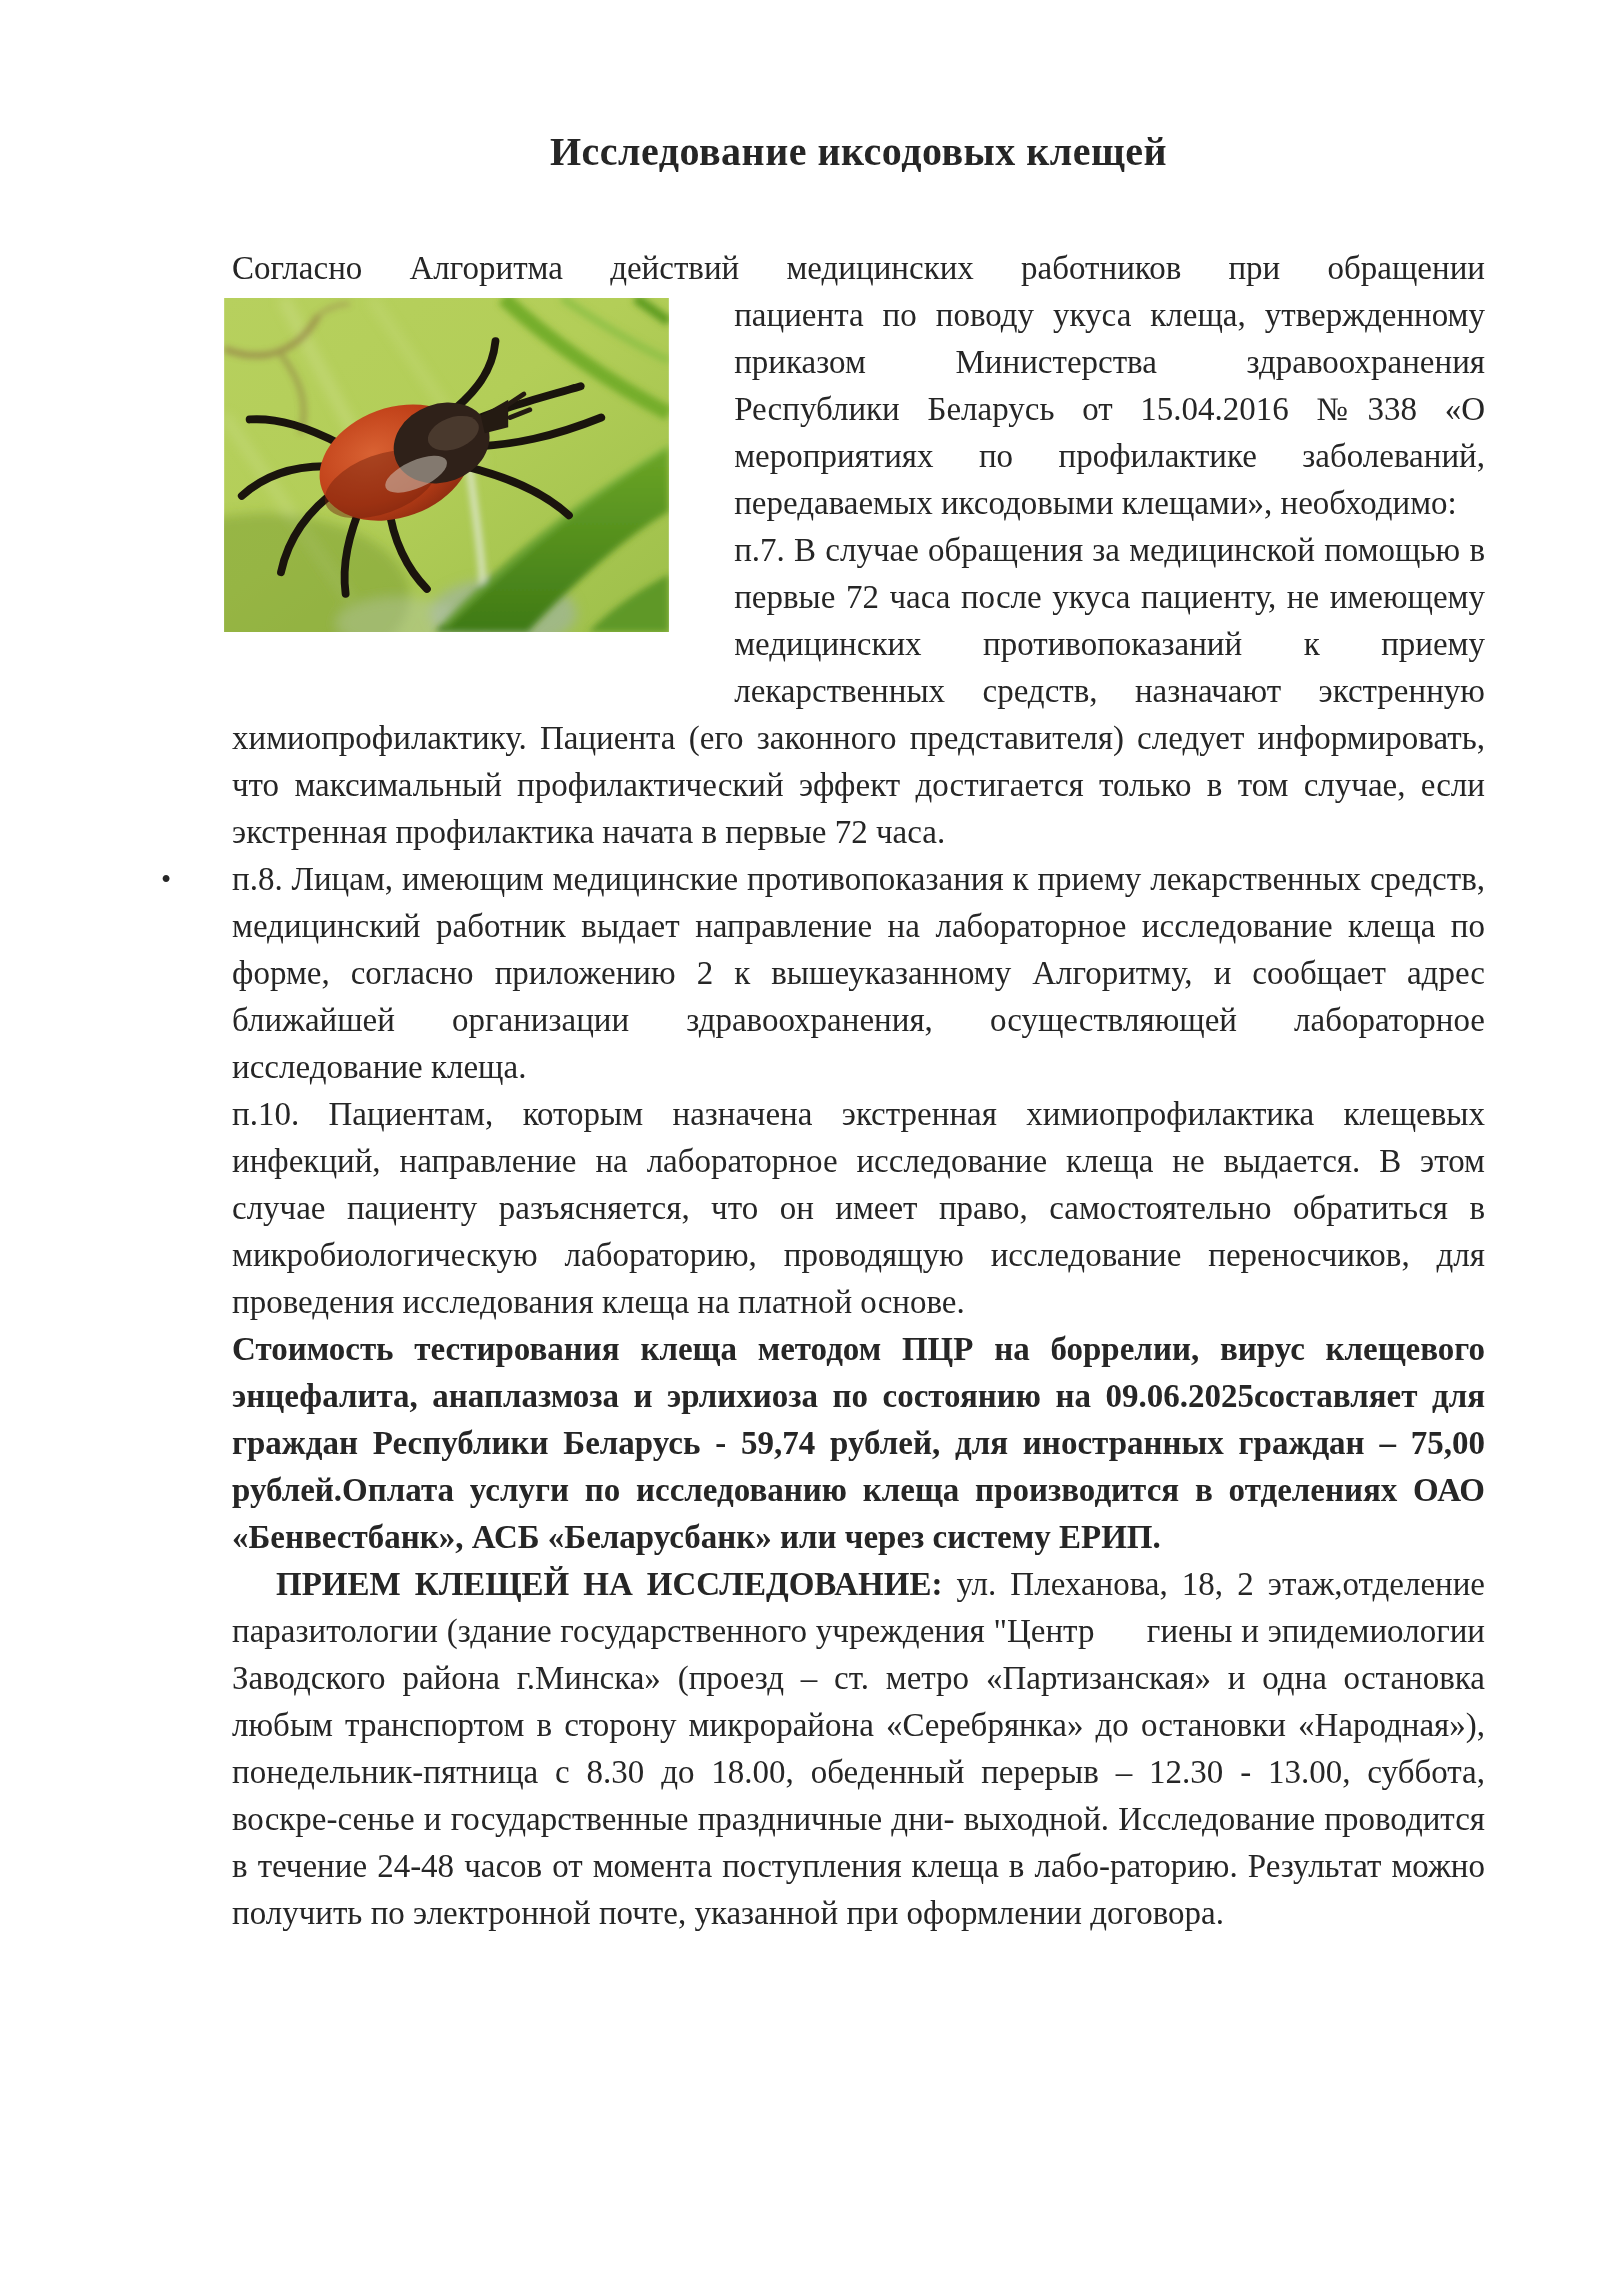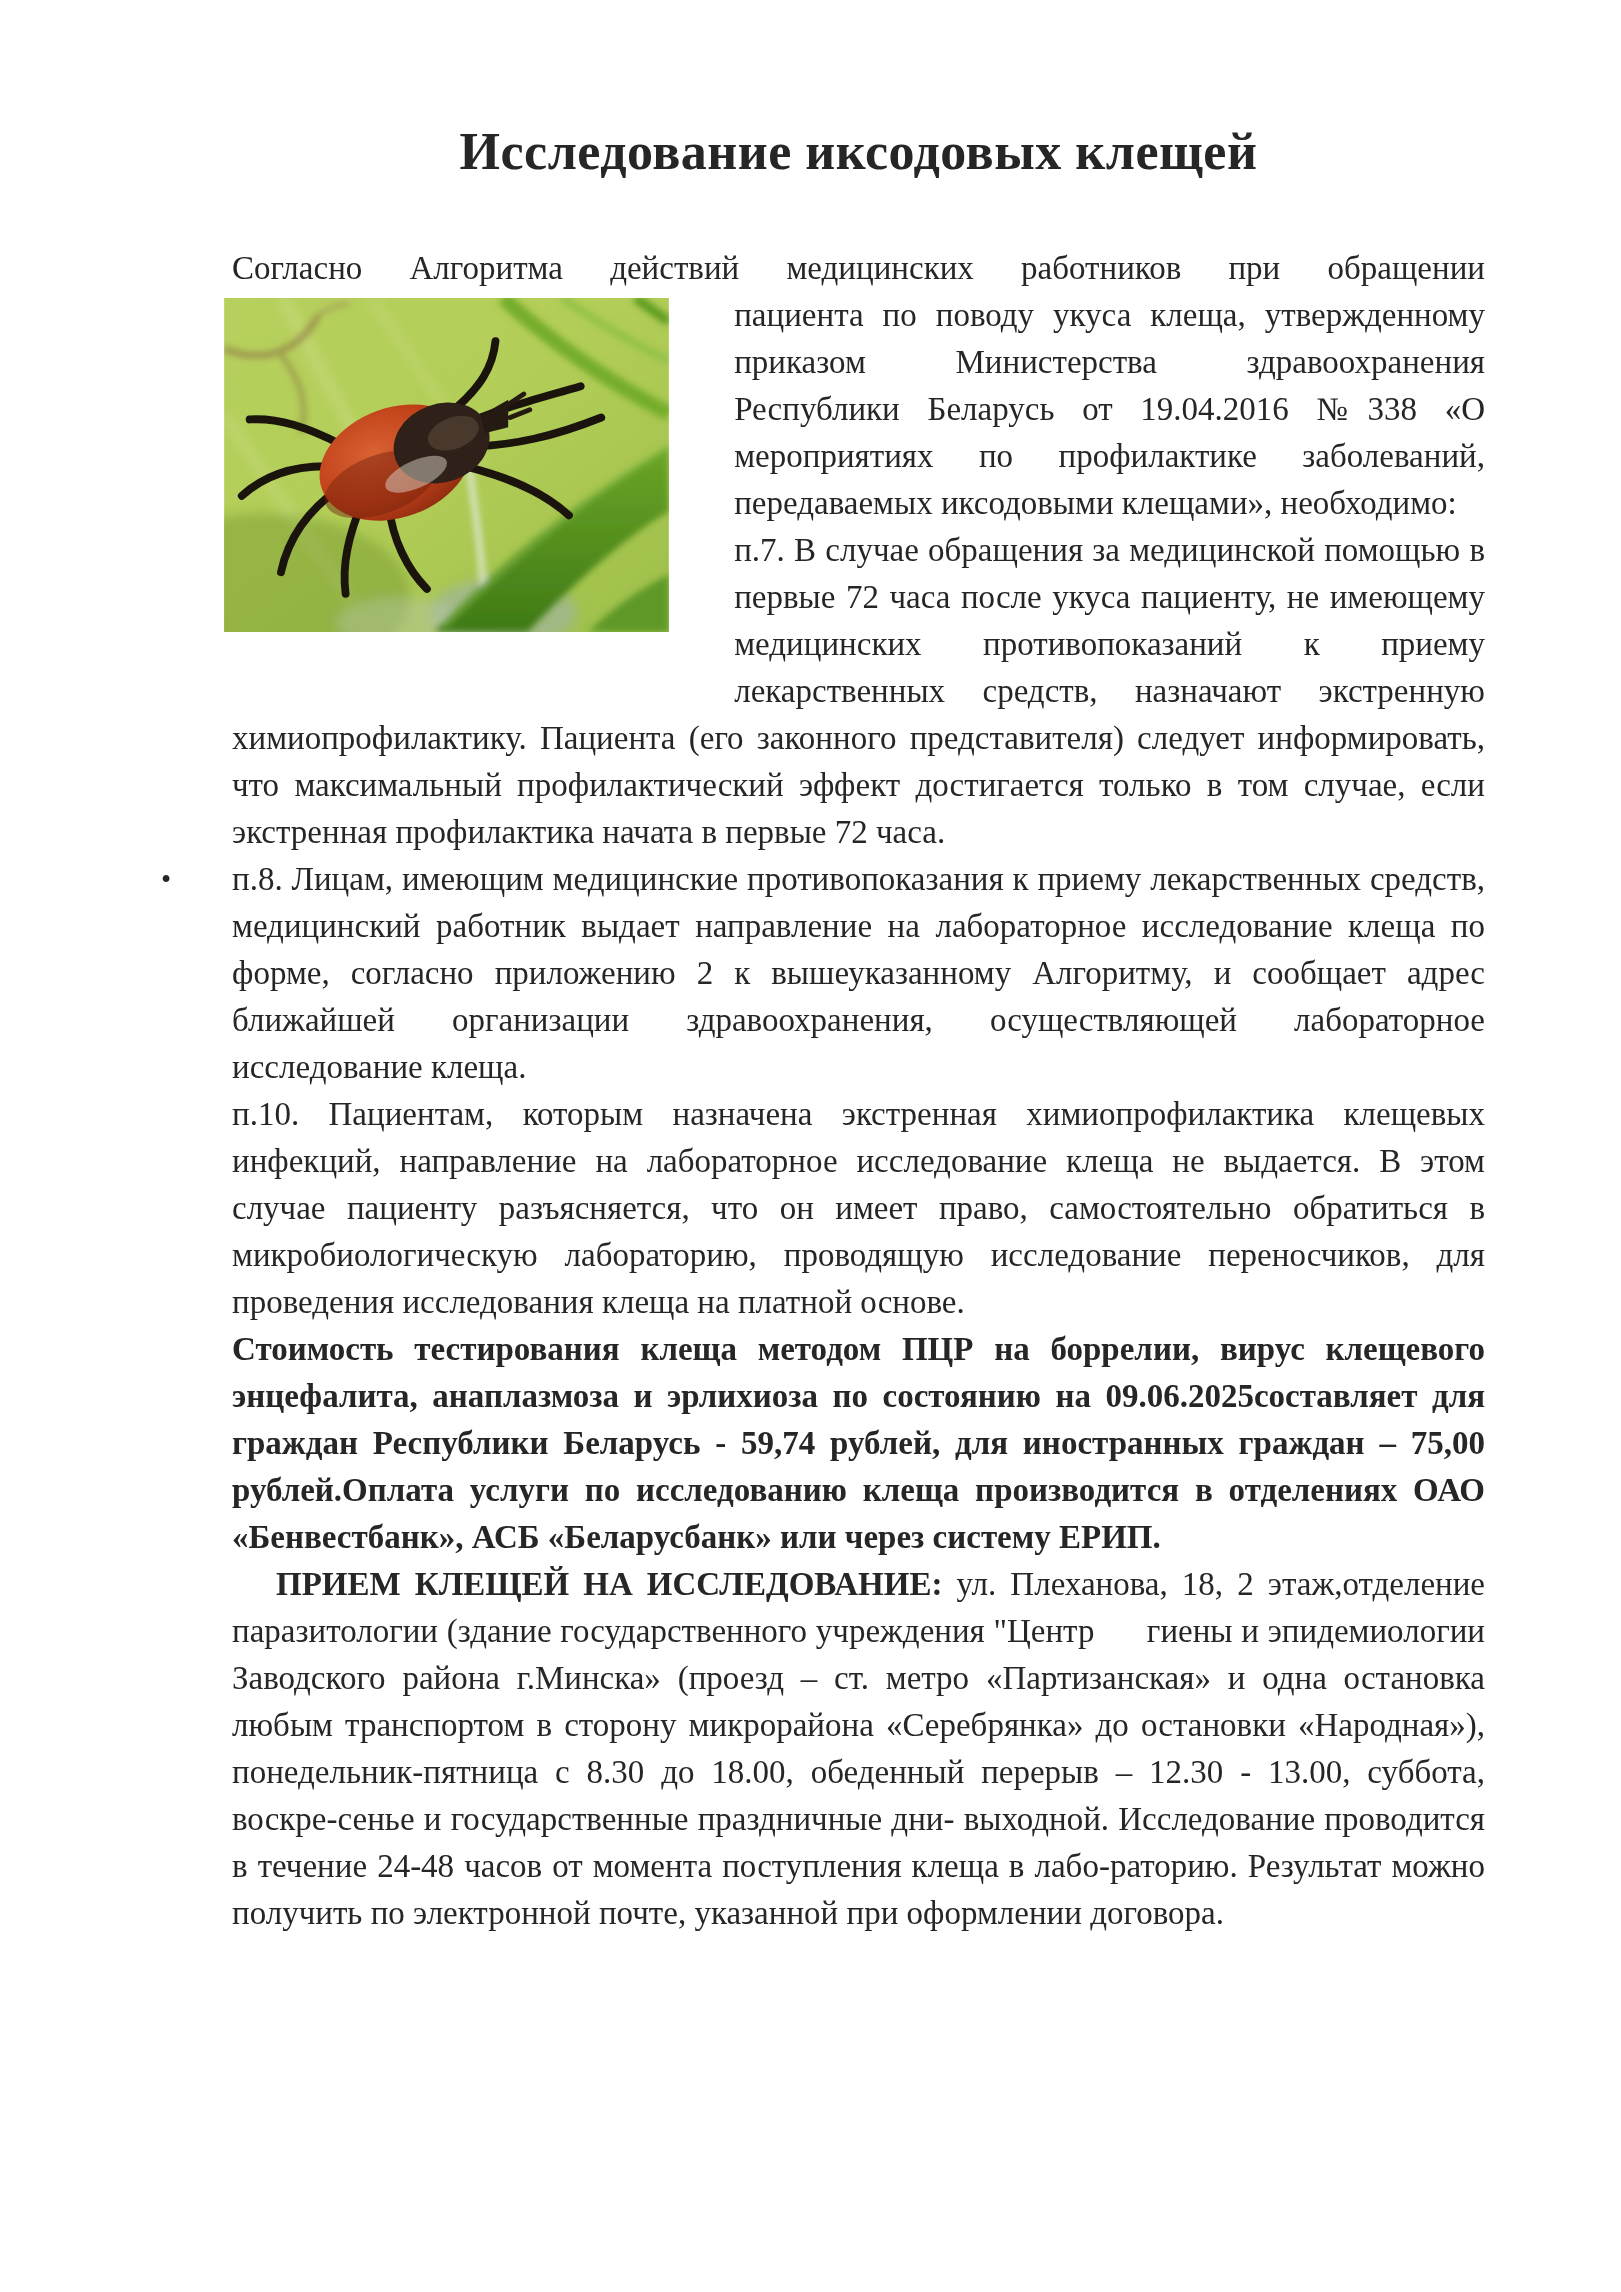--- a/index.html
+++ b/index.html
@@ -11,21 +11,21 @@
     color: #262626;
     overflow: hidden;
   }
   .page {
     width: 1621px; height: 2293px;
     padding: 0 136px 0 232px;
     position: relative;
   }
   .title {
     margin: 127px 0 0 0;
-    font-size: 52px;
+    font-size: 40px;
     line-height: 49px;
     font-weight: bold;
     text-align: center;
     letter-spacing: 0.5px;
   }
   .body-text {
     margin-top: 69px;
     font-size: 33px;
     line-height: 47px;
   }
@@ -144,21 +144,21 @@
           <ellipse cx="196" cy="180" rx="34" ry="14" transform="rotate(-24 196 180)" fill="#d8d2c6" opacity="0.5"></ellipse>
           <g fill="#241a12">
             <polygon points="262,120 290,104 290,132 266,138"></polygon>
             <path d="M288,110 L306,98" stroke="#241a12" stroke-width="5" fill="none" stroke-linecap="round"></path>
             <path d="M292,122 L312,114" stroke="#241a12" stroke-width="5" fill="none" stroke-linecap="round"></path>
           </g>
         </g>
       </svg>
     </div>
 
-    <p class="para">пациента по поводу укуса клеща, утвержденному приказом Министерства здравоохранения Республики Беларусь от 19.04.2016 №338 «О мероприятиях по профилактике заболеваний, передаваемых иксодовыми клещами», необходимо:</p>
+    <p class="para">пациента по поводу укуса клеща, утвержденному приказом Министерства здравоохранения Республики Беларусь от 15.04.2016 №338 «О мероприятиях по профилактике заболеваний, передаваемых иксодовыми клещами», необходимо:</p>
 
     <p class="para">п.7. В случае обращения за медицинской помощью в первые 72 часа после укуса пациенту, не имеющему медицинских противопоказаний к приему лекарственных средств, назначают экстренную химиопрофилактику. Пациента (его законного представителя) следует информировать, что максимальный профилактический эффект достигается только в том случае, если экстренная профилактика начата в первые 72 часа.</p>
 
     <div class="list-row">
       <span class="bullet">•</span>
       <p class="para">п.8. Лицам, имеющим медицинские противопоказания к приему лекарственных средств, медицинский работник выдает направление на лабораторное исследование клеща по форме, согласно приложению 2 к вышеуказанному Алгоритму, и сообщает адрес ближайшей организации здравоохранения, осуществляющей лабораторное исследование клеща.</p>
     </div>
 
     <p class="para">п.10. Пациентам, которым назначена экстренная химиопрофилактика клещевых инфекций, направление на лабораторное исследование клеща не выдается. В этом случае пациенту разъясняется, что он имеет право, самостоятельно обратиться в микробиологическую лабораторию, проводящую исследование переносчиков, для проведения исследования клеща на платной основе.</p>
 

